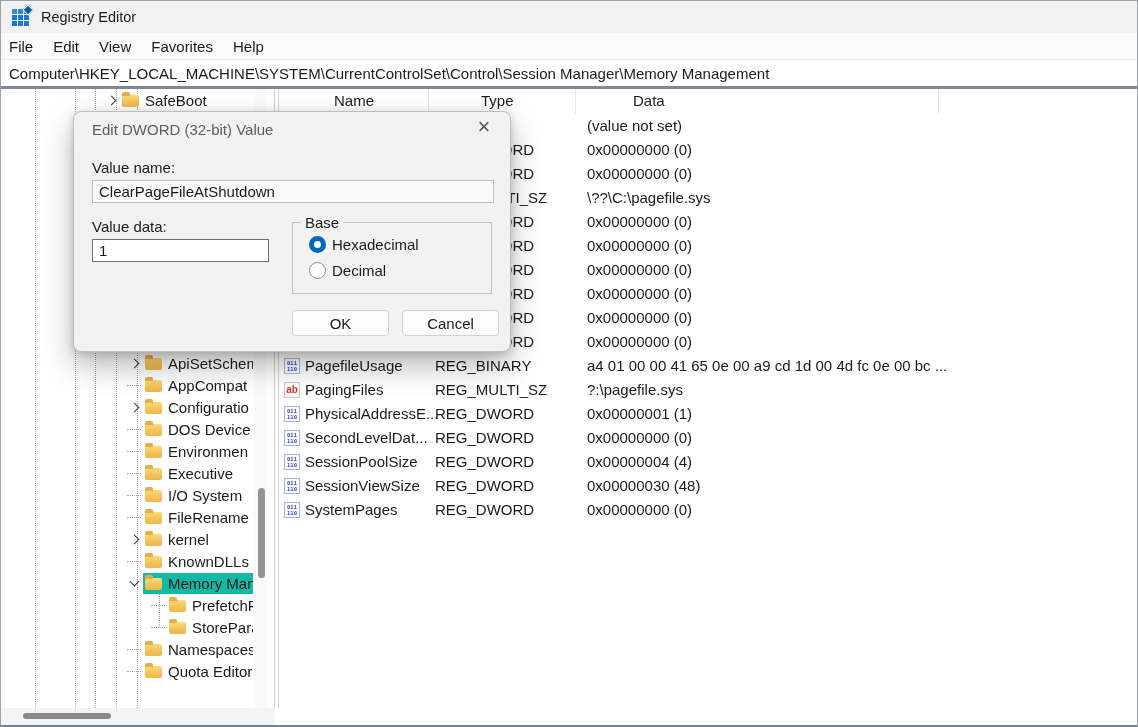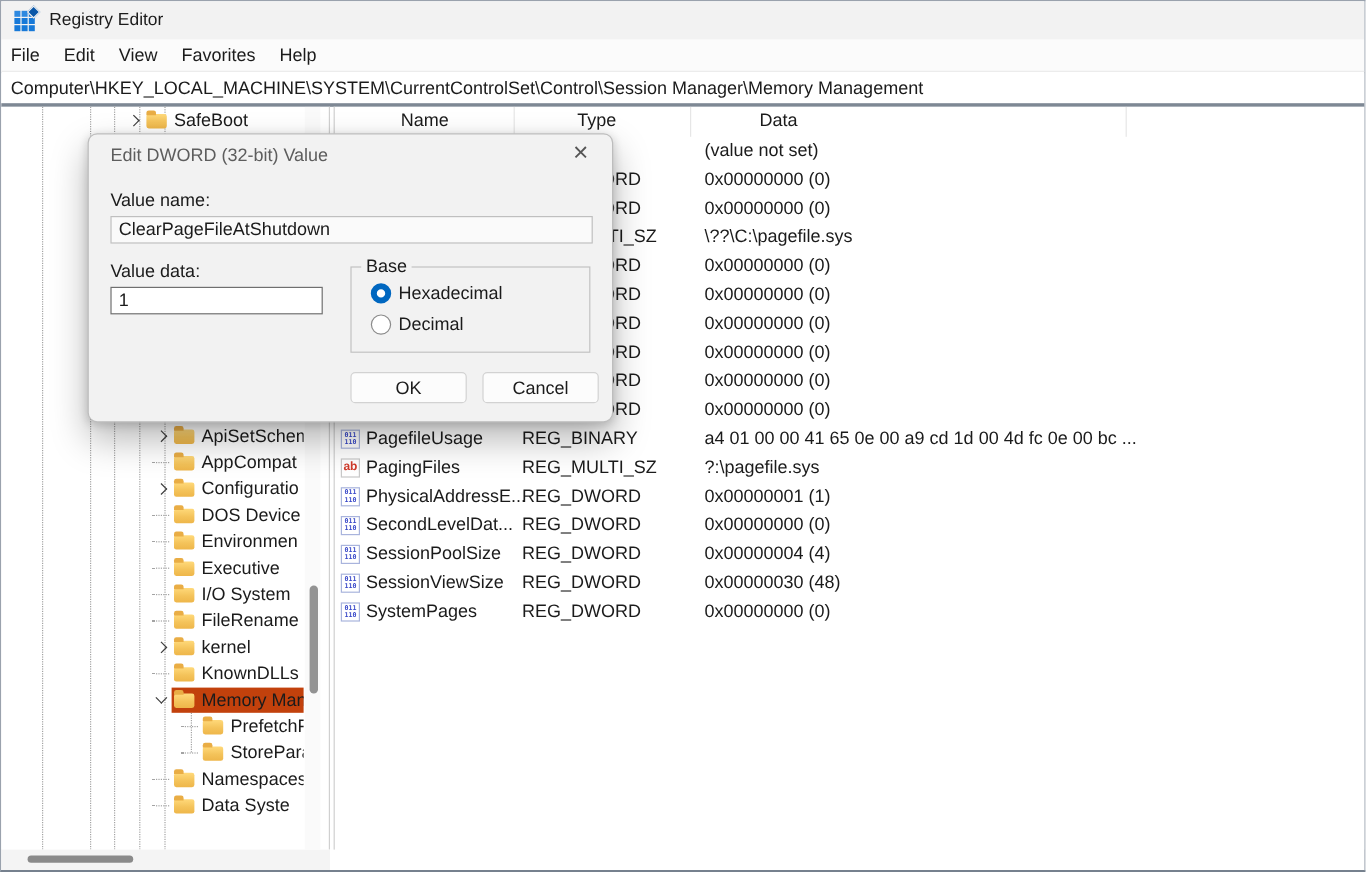--- a/index.html
+++ b/index.html
@@ -35,21 +35,21 @@
   .tree-clip{position:absolute;left:0;top:0;width:252px;height:619px;overflow:hidden;}
   .tree-group2{position:absolute;left:0;top:263px;width:252px;}
   .tree-row{position:relative;height:22px;display:flex;align-items:center;white-space:nowrap;}
   .lvl2{padding-left:101px}.lvl3{padding-left:124px}.lvl4{padding-left:148px}
   .chev-box{width:18px;flex:none;display:flex;align-items:center;justify-content:center;}
   .chev{display:none;width:6px;height:6px;border-right:1.4px solid #3c3c3c;border-bottom:1.4px solid #3c3c3c;}
   .expand-right .chev{display:block;transform:rotate(-45deg);}
   .expand-down .chev{display:block;transform:rotate(45deg);margin-top:-3px;}
   .leaf .chev-box::after{content:"";width:14px;border-top:1px dotted #a3a3a3;}
   .row-content{display:flex;align-items:center;gap:6px;padding:2px 4px 2px 2px;flex:1;}
-  .selected .row-content{background:#c2410c;}
+  .selected .row-content{background:#14b8a6;}
   .folder{position:relative;width:17px;height:12px;flex:none;margin-top:1px;
     background:linear-gradient(180deg,#ffd97a 0%,#f4c35a 55%,#eeb64a 100%);border-radius:2px;}
   .folder::before{content:"";position:absolute;top:-3px;left:0;width:8px;height:4px;
     background:#e9ad45;border-radius:2px 2px 0 0;}
   .tree-vscroll{position:absolute;left:253px;top:0;width:13px;height:619px;background:#fafafa;}
   .tree-vthumb{position:absolute;left:4px;top:399px;width:7px;height:90px;background:#939393;border-radius:3.5px;}
   .hscroll{position:absolute;left:0;top:707px;width:274px;height:18px;background:#f4f4f4;}
   .hthumb{position:absolute;left:22px;top:5px;width:88px;height:6px;background:#8a8a8a;border-radius:3px;}
 
   
@@ -273,21 +273,21 @@
               <span class="folder"></span>
               <span class="tree-label">Namespaces</span>
             </span>
           </div>
 
 
           <div class="tree-row lvl3 leaf">
             <span class="chev-box"></span>
             <span class="row-content">
               <span class="folder"></span>
-              <span class="tree-label">Data Syste</span>
+              <span class="tree-label">Quota Editor</span>
             </span>
           </div>
         </div>
     </div>
 
     <div class="tree-vscroll">
       <div class="tree-vthumb"></div>
     </div>
   </div>
 

